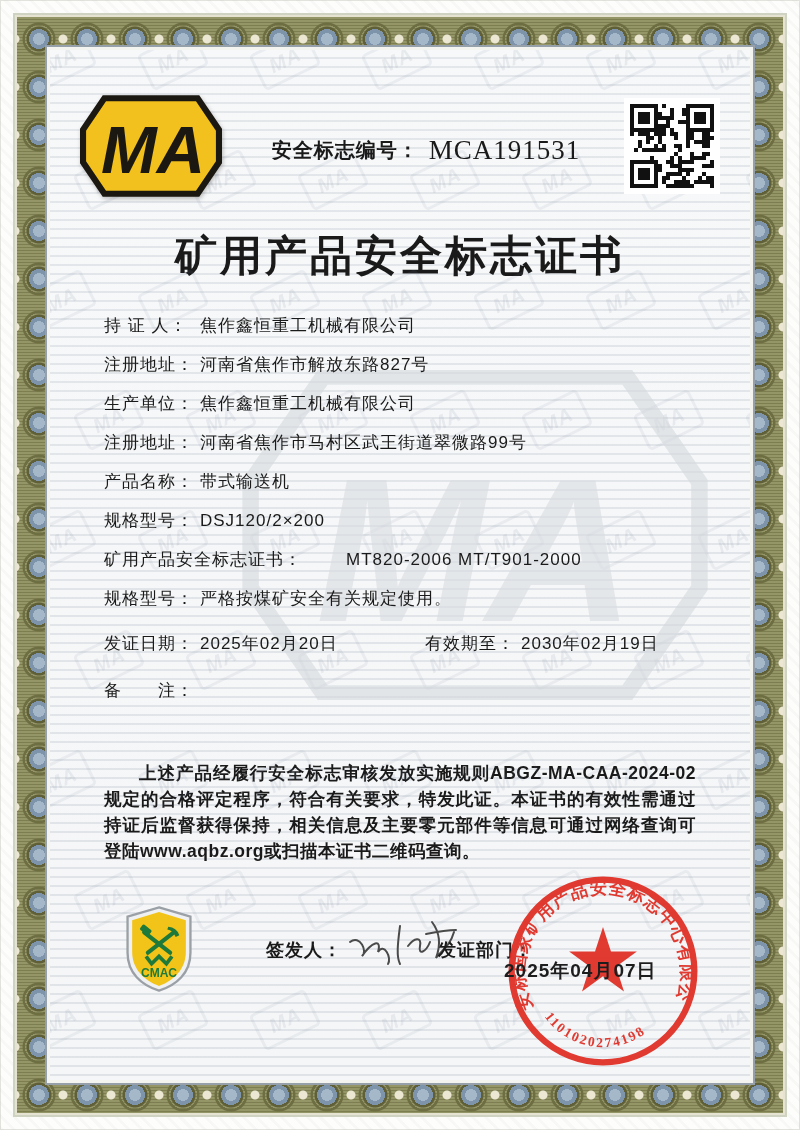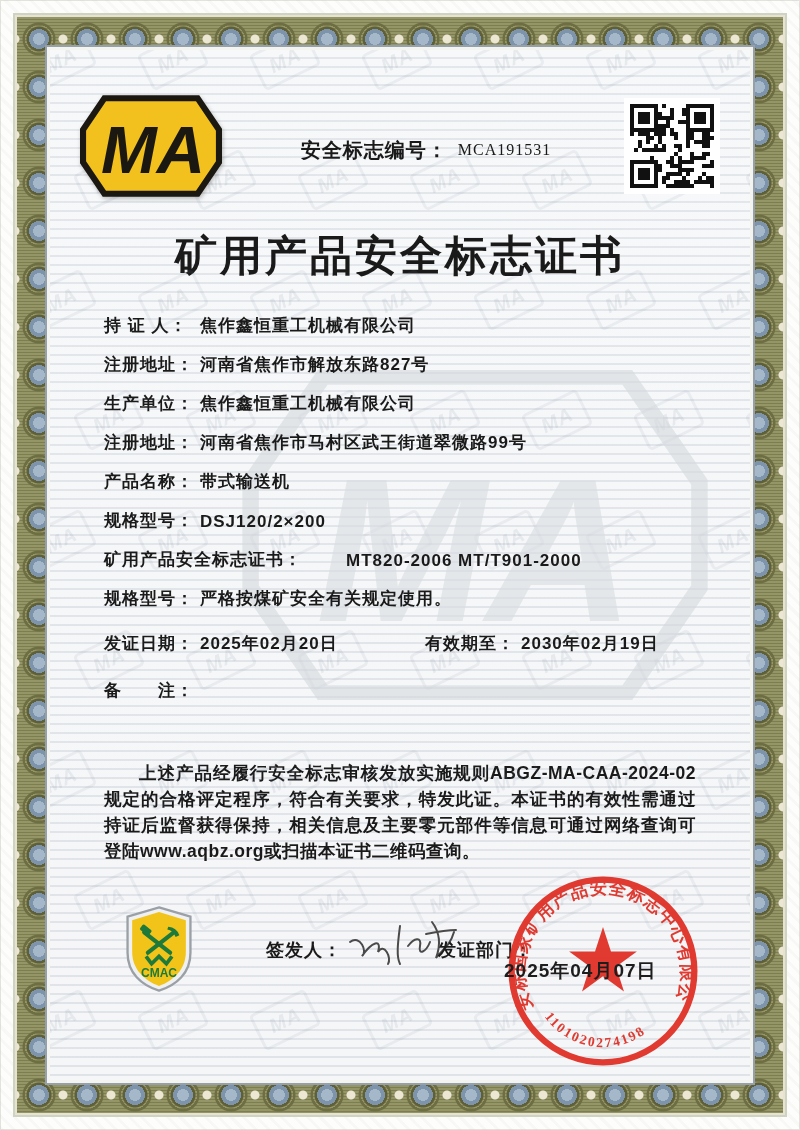--- a/index.html
+++ b/index.html
@@ -30,29 +30,29 @@
   .wm{position:absolute;width:56px;height:34px;border:3px solid rgba(120,140,165,.10);
       border-radius:5px;color:rgba(120,140,165,.13);transform:rotate(-26deg);
       display:flex;align-items:center;justify-content:center;
       font-weight:900;font-style:italic;font-size:20px;letter-spacing:1px;}
   .big-wm{position:absolute;left:190px;top:320px;opacity:.6;pointer-events:none;}
 
   .header{position:relative;display:flex;align-items:center;margin-top:40px;height:112px;}
   .ma-badge{width:142px;height:102px;flex:0 0 auto;filter:drop-shadow(1px 2px 2px rgba(0,0,0,.25));}
   .hdr-mid{flex:1;display:flex;justify-content:center;align-items:center;gap:10px;padding-top:8px;}
   .hdr-label{font-size:20px;font-weight:700;letter-spacing:1px;}
-  .hdr-num{font-size:16px;font-family:"Liberation Serif","DejaVu Serif",serif;letter-spacing:1px;}
+  .hdr-num{font-size:27px;font-family:"Liberation Serif","DejaVu Serif",serif;letter-spacing:1px;}
   .qr{position:relative;width:84px;height:84px;background:#fff;flex:0 0 auto;
       outline:6px solid #fff;margin-right:6px;}
 
   .title{text-align:center;font-size:42px;font-weight:900;letter-spacing:3px;
          font-family:"Liberation Serif","DejaVu Serif",serif;margin:26px 0 30px 0;}
 
   .fields{position:relative;padding-left:24px;}
-  .row{display:flex;align-items:flex-end;margin-bottom:16px;font-size:17px;font-weight:700;}
+  .row{display:flex;align-items:center;margin-bottom:16px;font-size:17px;font-weight:400;}
   .row .lab{flex:0 0 auto;min-width:96px;letter-spacing:1px;}
   .row .val{letter-spacing:1px;}
   .row.wide .val{margin-left:44px;}
   .row.dates .val1{width:225px;}
   .row.remark{margin-top:24px;}
   .row.dates{margin-top:22px;}
 
   .statement{margin:58px 24px 0 24px;font-size:17.5px;font-weight:700;line-height:26px;
              text-align:justify;text-indent:2em;letter-spacing:.5px;}
 

